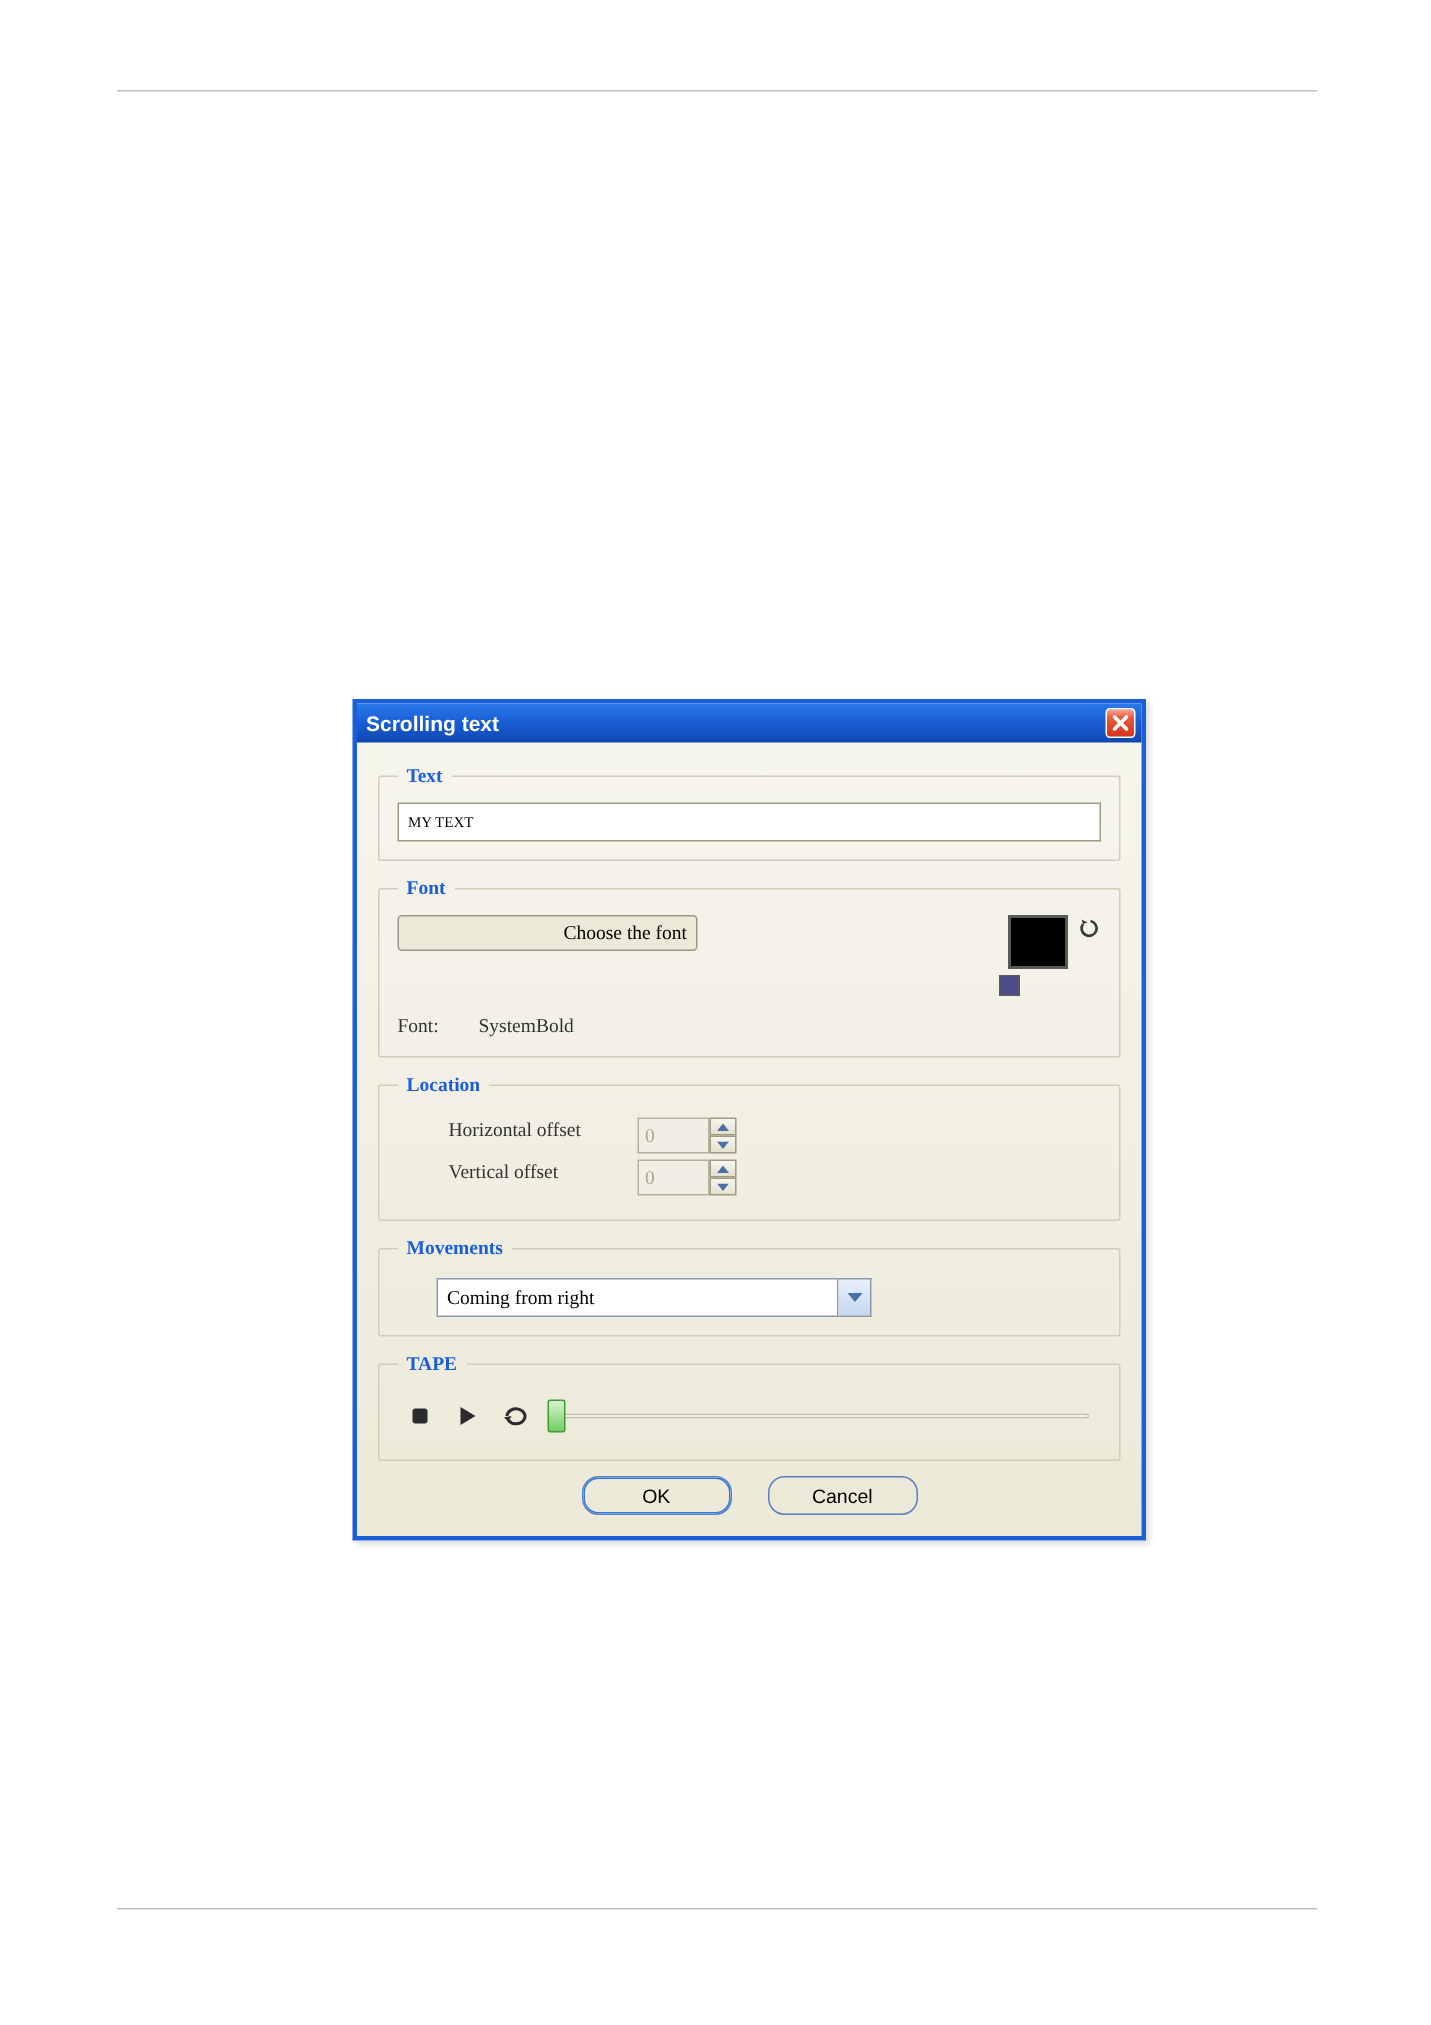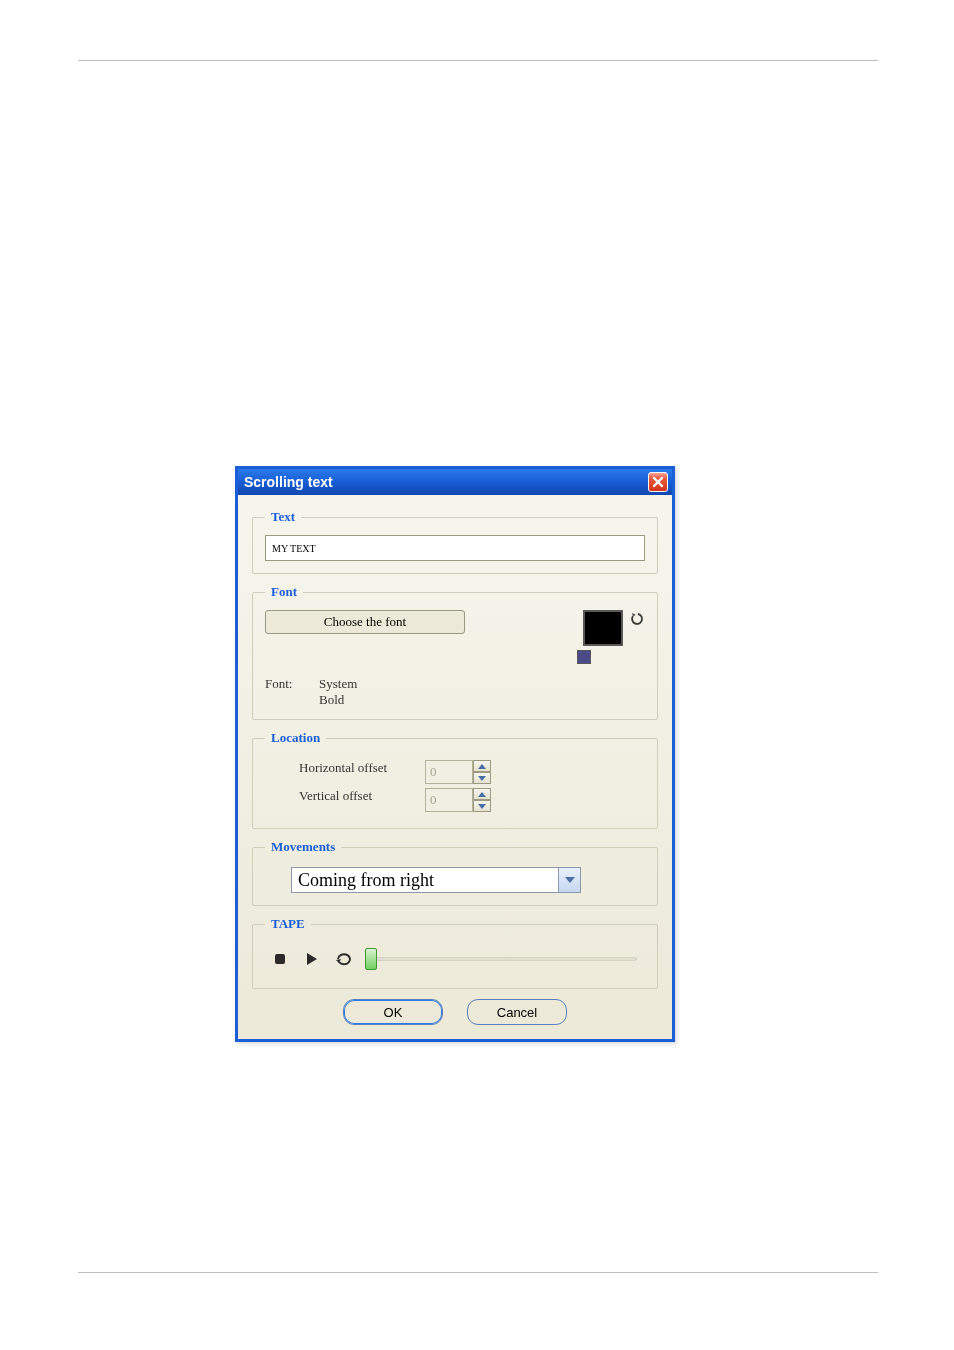--- a/index.html
+++ b/index.html
@@ -27,21 +27,21 @@
     top: 1272px;
     left: 78px;
     width: 800px;
     height: 1px;
     background: #bfbfbf;
   }
   .dialog {
     position: absolute;
     left: 235px;
     top: 466px;
-    width: 440px;
+    width: 529px;
     border: 3px solid #1a5fd8;
     background: linear-gradient(#f7f6ee, #ece9d8);
     box-shadow: 2px 2px 4px rgba(0,0,0,0.15);
   }
   .titlebar {
     height: 26px;
     background: linear-gradient(#2a7be8, #1a5fd8 45%, #1048b0);
     display: flex;
     align-items: center;
     justify-content: space-between;
@@ -96,20 +96,21 @@
   .choose-font-btn {
     flex: 0 0 auto;
     min-width: 200px;
     height: 24px;
     background: #ece9d8;
     border: 1px solid #999885;
     border-radius: 3px;
     font-family: inherit;
     font-size: 13px;
     cursor: pointer;
+    text-align: right;
   }
   .color-area { margin-left:auto; display:flex; flex-direction:column; align-items:flex-start; gap:4px; position:relative;}
   .color-main-row { display:flex; align-items:flex-start;}
   .swatch-big {
     width: 40px;
     height: 36px;
     border: 2px solid #595959;
     background: #000000;
     cursor: pointer;
   }
@@ -121,21 +122,21 @@
     width: 14px; height: 14px; border:1px solid #595959; background:#4b4b8a;
     cursor:pointer; margin-left:-6px;
   }
   .font-row2 {
     display:flex;
     align-items:flex-start;
     margin-top: 12px;
     gap: 14px;
   }
   .font-label { min-width: 40px; }
-  .font-values { display:flex; flex-direction:column; line-height:1.2;justify-content:space-between;}
+  .font-values { display:flex; line-height:1.2;justify-content:space-between;}
   .loc-row {
     display:flex;
     gap: 10px;
     margin: 4px 0;
   }
   .loc-label { flex: 0 0 150px; padding-left: 34px; }
   .spin-wrap {
     display:flex;
     align-items:stretch;
     height: 24px;
@@ -169,21 +170,21 @@
     margin: 2px auto 0 26px;
     height: 26px;
     display:flex;
   }
   .combo-input {
     flex:1;
     height: 26px;
     border: 1px solid #8b99b0;
     background: #ffffff;
     font-family: inherit;
-    font-size: 18px;
+    font-size: 13px;
     padding: 0 6px;
   }
   .combo-btn {
     width: 22px;
     height:26px;
     border: 1px solid #8b99b0;
     border-left: none;
     background: linear-gradient(#e8f0fb,#c6d7f0);
     display:flex; align-items:center; justify-content:center;
     cursor:pointer;

